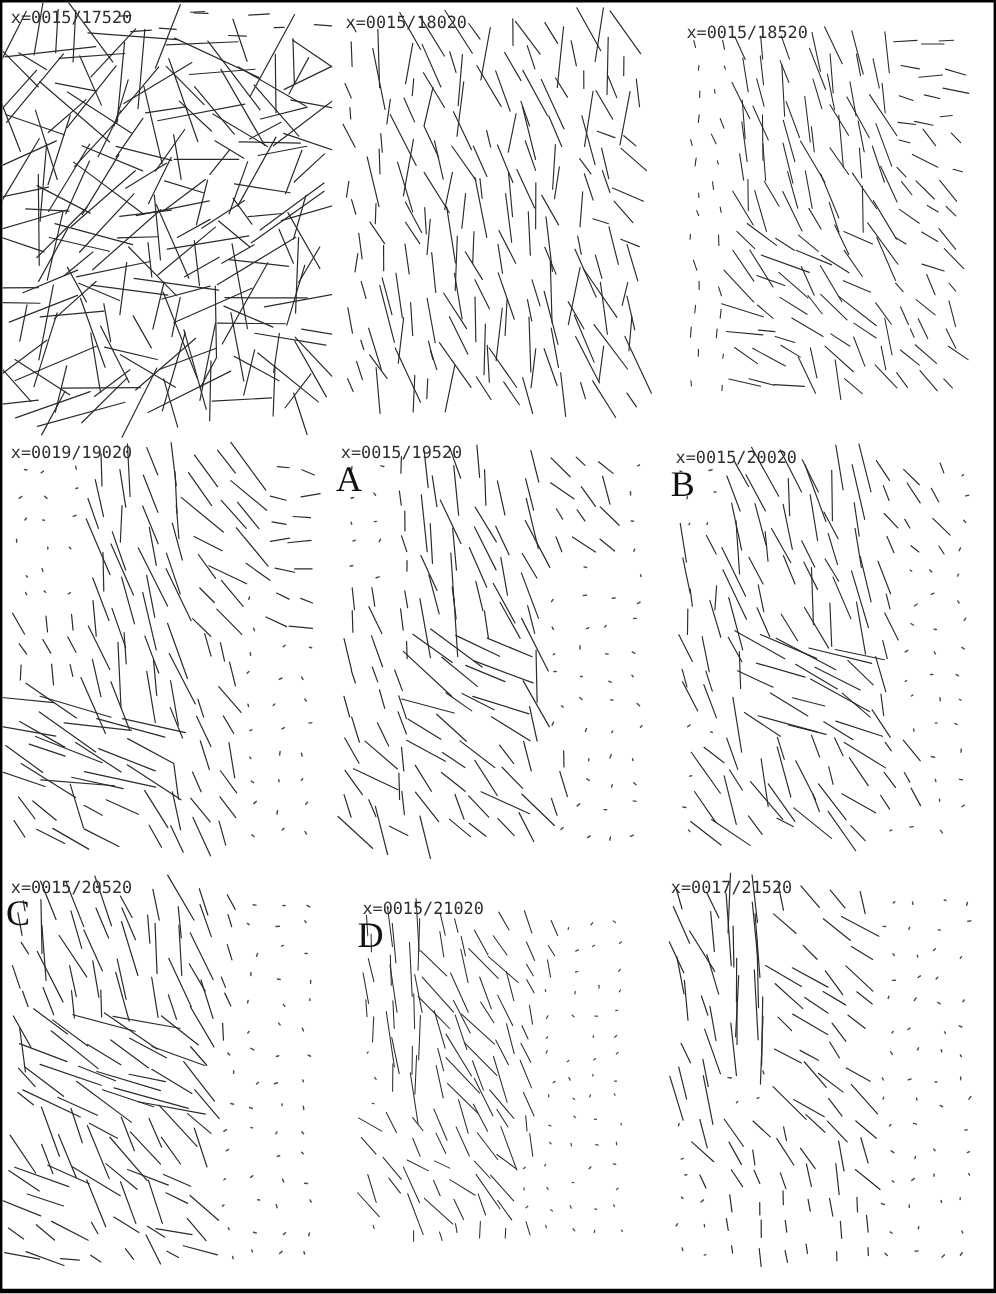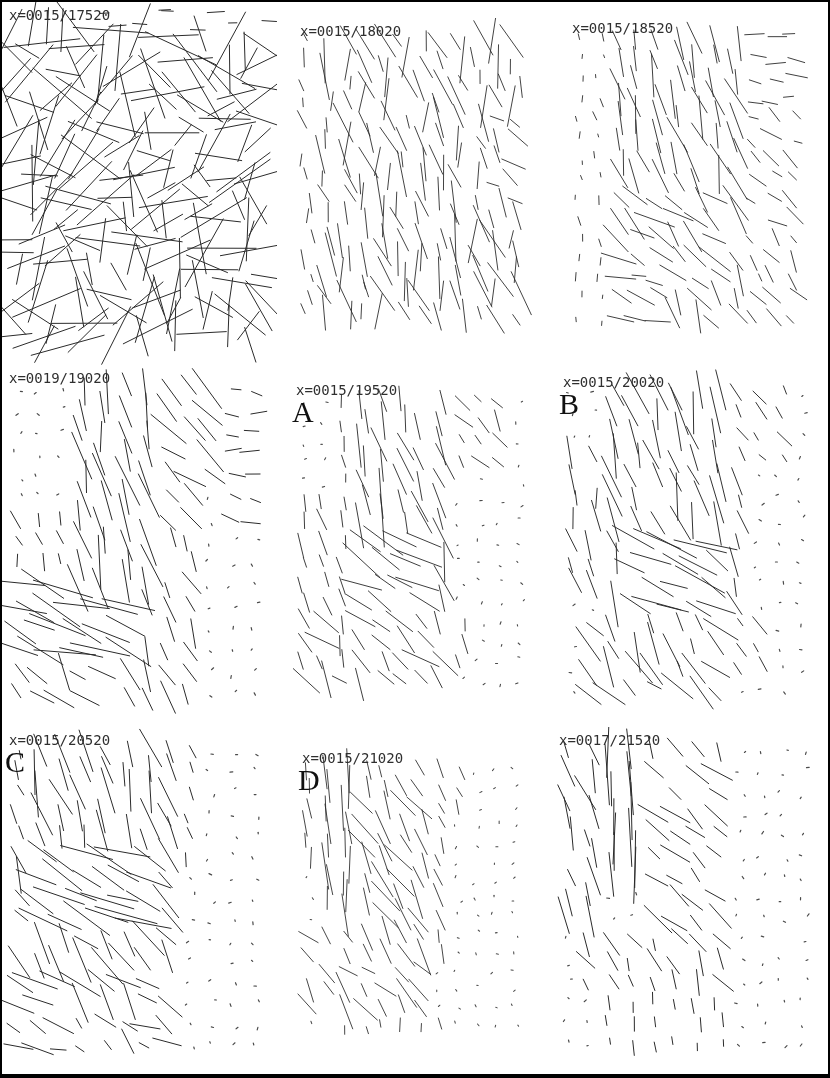--- a/index.html
+++ b/index.html
@@ -263,21 +263,21 @@
         <line x1="173.8" y1="298.8" x2="172.7" y2="348.7"></line>
         <line x1="224.3" y1="329.6" x2="174.8" y2="332.3"></line>
         <line x1="227.2" y1="303.0" x2="225.6" y2="344.7"></line>
         <line x1="257.1" y1="309.6" x2="235.6" y2="337.8"></line>
         <line x1="242.7" y1="325.5" x2="253.9" y2="360.1"></line>
       </svg>
     <span class="plabel">x=0015/17520</span>
     <span class="pletter"></span>
   </figure>
 
-  <figure class="panel" style="margin:16px">
+  <figure class="panel" style="margin:4px">
     <svg viewBox="0 0 275 363">
         <line x1="12.0" y1="12.2" x2="16.1" y2="19.8"></line>
         <line x1="53.7" y1="3.2" x2="71.6" y2="35.0"></line>
         <line x1="71.1" y1="6.6" x2="92.0" y2="40.6"></line>
         <line x1="92.4" y1="1.3" x2="116.0" y2="38.2"></line>
         <line x1="112.9" y1="12.7" x2="122.6" y2="26.1"></line>
         <line x1="150.7" y1="8.7" x2="150.9" y2="31.5"></line>
         <line x1="153.0" y1="10.8" x2="174.2" y2="38.9"></line>
         <line x1="178.2" y1="11.9" x2="189.2" y2="29.7"></line>
         <line x1="204.6" y1="-2.7" x2="226.2" y2="36.0"></line>
@@ -808,21 +808,21 @@
         <line x1="158.7" y1="316.1" x2="173.4" y2="348.2"></line>
         <line x1="180.5" y1="319.3" x2="186.1" y2="339.2"></line>
         <line x1="207.9" y1="330.7" x2="209.8" y2="332.1" class="dot"></line>
         <line x1="234.6" y1="325.3" x2="233.2" y2="326.6" class="dot"></line>
         <line x1="252.2" y1="327.9" x2="253.4" y2="330.1" class="dot"></line>
       </svg>
     <span class="plabel">x=0019/19020</span>
     <span class="pletter"></span>
   </figure>
 
-  <figure class="panel" style="margin:12px">
+  <figure class="panel" style="margin:0">
     <svg viewBox="0 0 275 362">
         <line x1="16.3" y1="24.0" x2="15.9" y2="26.7" class="dot"></line>
         <line x1="40.4" y1="23.2" x2="42.9" y2="23.7" class="dot"></line>
         <line x1="57.5" y1="15.6" x2="57.1" y2="29.3"></line>
         <line x1="76.5" y1="10.9" x2="79.8" y2="41.4"></line>
         <line x1="98.0" y1="8.8" x2="106.9" y2="33.5"></line>
         <line x1="120.4" y1="5.9" x2="122.7" y2="32.8"></line>
         <line x1="165.4" y1="10.5" x2="172.0" y2="36.7"></line>
         <line x1="182.2" y1="16.6" x2="198.1" y2="32.3"></line>
         <line x1="203.2" y1="15.9" x2="210.5" y2="22.8"></line>

